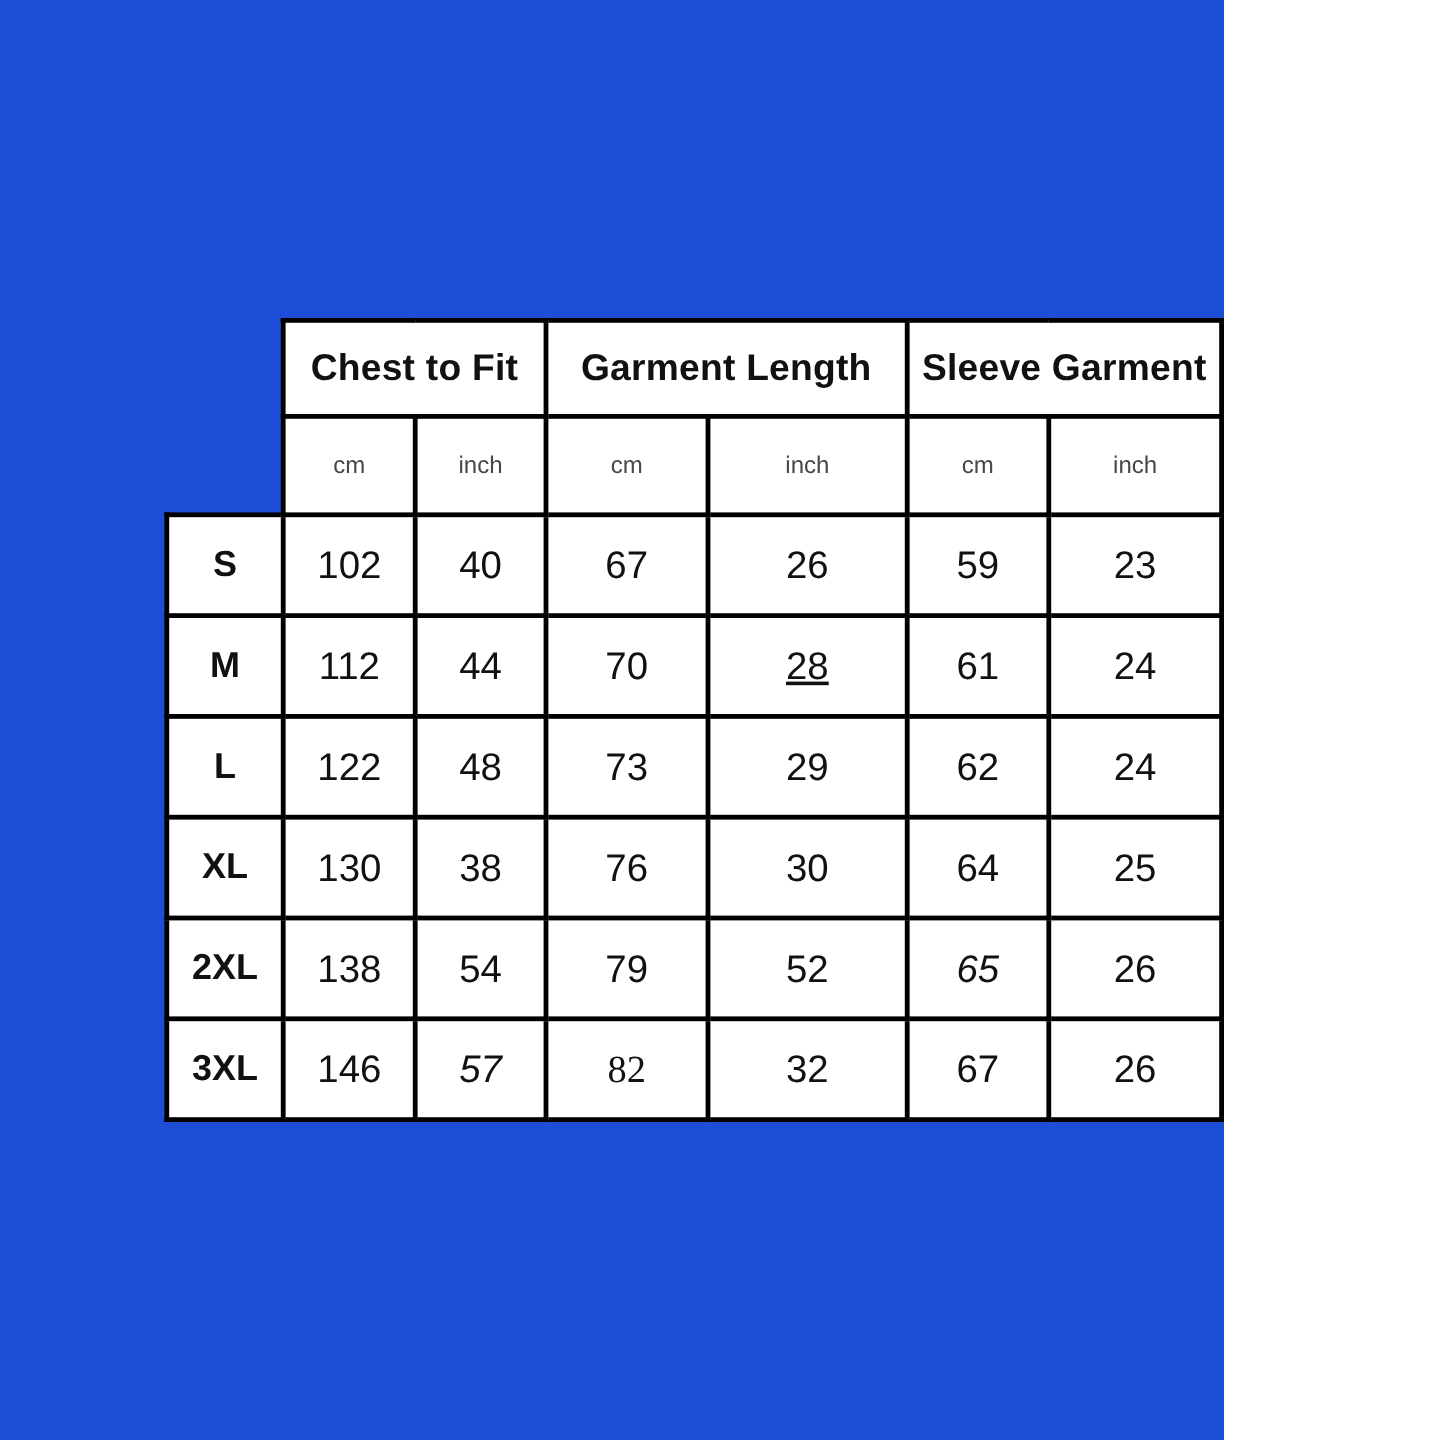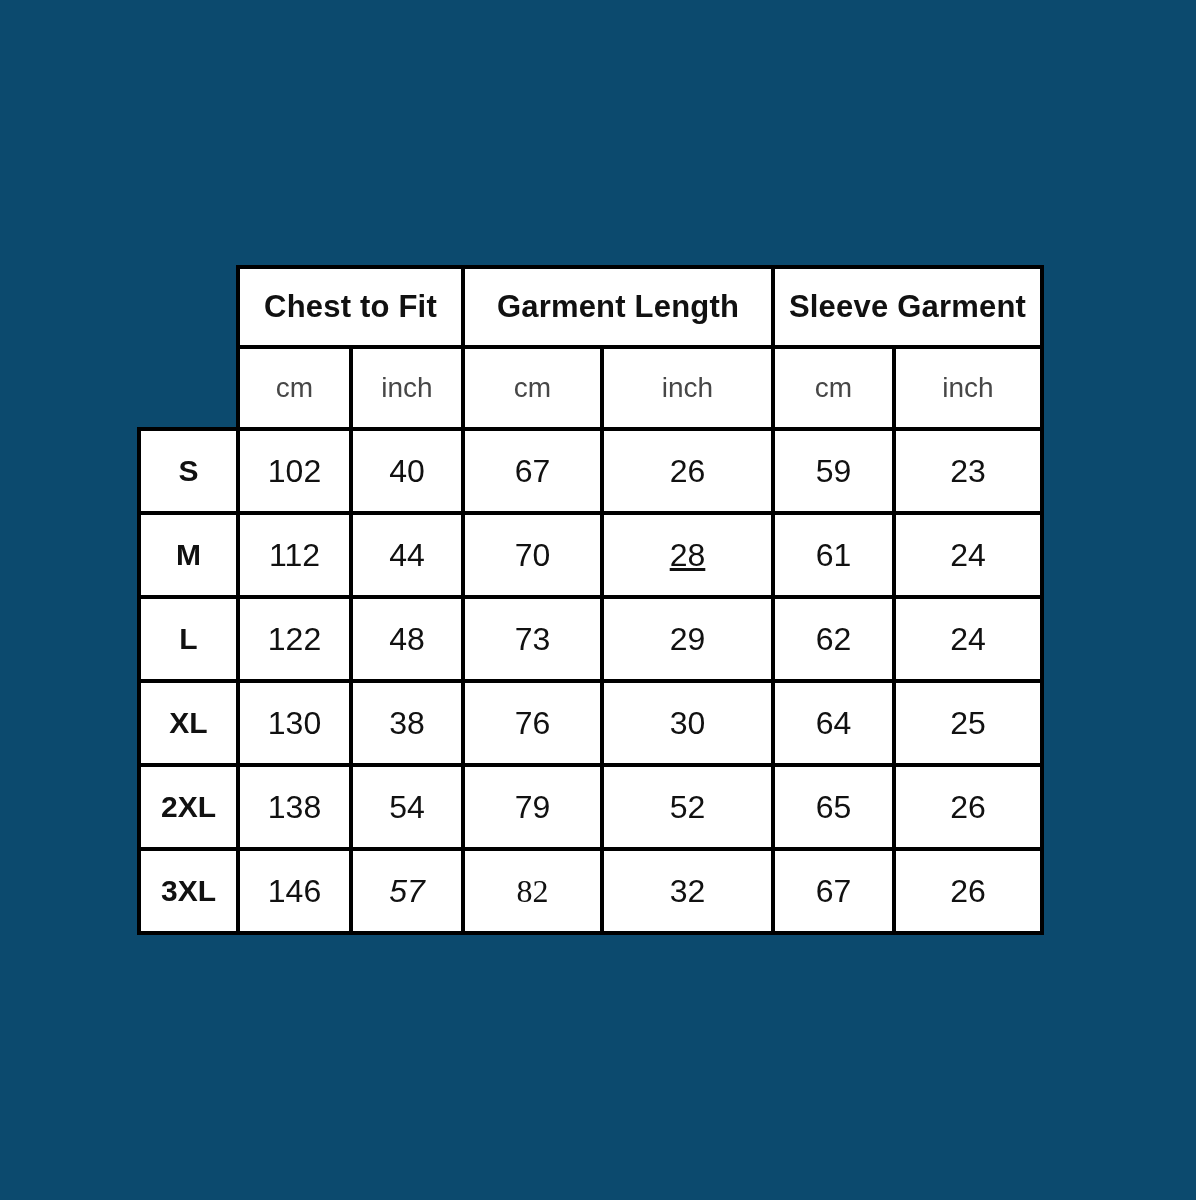--- a/index.html
+++ b/index.html
@@ -3,23 +3,23 @@
 <meta charset="utf-8">
 <style>
   html, body {
     margin: 0;
     padding: 0;
     background: #ffffff;
     font-family: "Liberation Sans", "DejaVu Sans", sans-serif;
   }
   .canvas {
     position: relative;
-    width: 1196px;
+    width: 1020px;
     height: 1200px;
-    background: #0c4a6e;
+    background: #1d4ed8;
     overflow: hidden;
   }
   .chart-wrap {
     position: absolute;
     left: 137px;
     top: 265px;
   }
   table.size-chart {
     border-collapse: collapse;
     table-layout: fixed;
@@ -38,21 +38,21 @@
   }
   tr.group-row th {
     height: 76px;
     font-size: 31px;
     font-weight: 700;
     color: #111111;
     letter-spacing: 0.2px;
   }
   tr.unit-row td {
     height: 78px;
-    font-size: 28px;
+    font-size: 20px;
     font-weight: 400;
     color: #474747;
   }
   tbody th.size-label {
     height: 80px;
     font-size: 30px;
     font-weight: 700;
     color: #111111;
   }
   tbody td.value-cell {
@@ -129,21 +129,21 @@
             <td class="value-cell" style="border-color: rgb(0, 0, 0);">30</td>
             <td class="value-cell" style="border-color: rgb(0, 0, 0);">64</td>
             <td class="value-cell" style="border-color: rgb(0, 0, 0);">25</td>
           </tr>
           <tr>
             <th class="size-label" style="border-color: rgb(0, 0, 0);">2XL</th>
             <td class="value-cell" style="border-color: rgb(0, 0, 0);">138</td>
             <td class="value-cell" style="border-color: rgb(0, 0, 0);">54</td>
             <td class="value-cell" style="border-color: rgb(0, 0, 0);">79</td>
             <td class="value-cell" style="border-color: rgb(0, 0, 0);">52</td>
-            <td class="value-cell" style="border-color: rgb(0, 0, 0);">65</td>
+            <td class="value-cell" style="border-color: rgb(0, 0, 0); font-style: italic;">65</td>
             <td class="value-cell" style="border-color: rgb(0, 0, 0);">26</td>
           </tr>
           <tr>
             <th class="size-label" style="border-color: rgb(0, 0, 0);">3XL</th>
             <td class="value-cell" style="border-color: rgb(0, 0, 0);">146</td>
             <td class="value-cell" style="border-color: rgb(0, 0, 0); font-style: italic;">57</td>
             <td class="value-cell" style="border-color: rgb(0, 0, 0); font-family: Liberation Serif, serif;">82</td>
             <td class="value-cell" style="border-color: rgb(0, 0, 0);">32</td>
             <td class="value-cell" style="border-color: rgb(0, 0, 0);">67</td>
             <td class="value-cell" style="border-color: rgb(0, 0, 0);">26</td>

